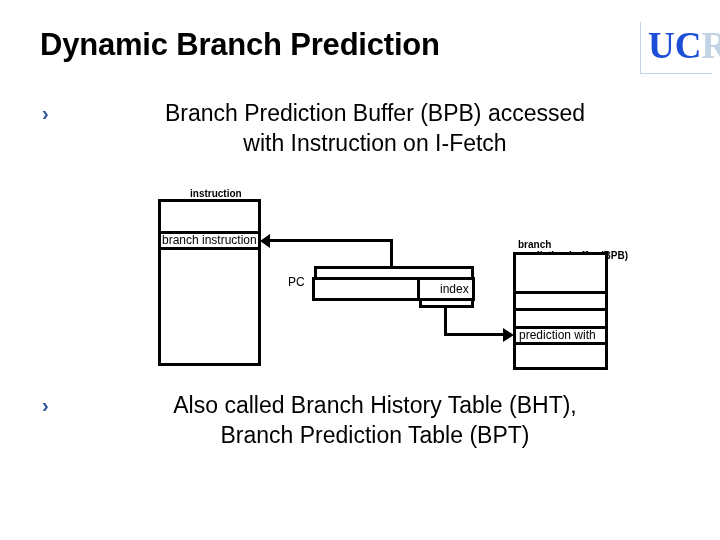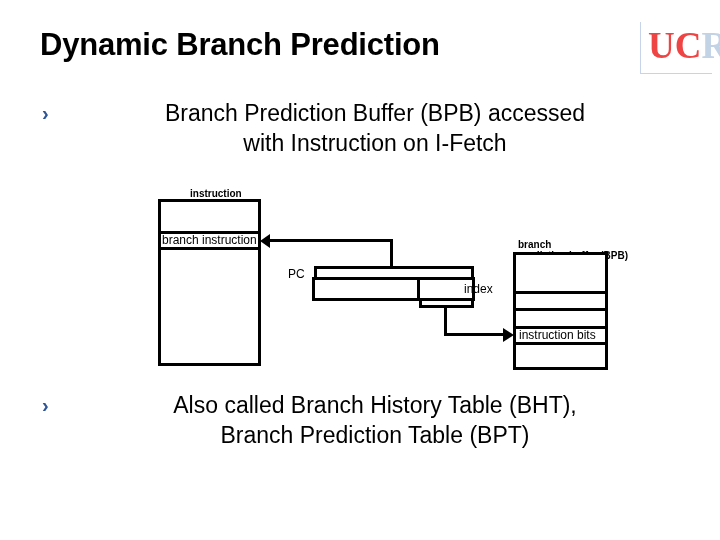--- a/index.html
+++ b/index.html
@@ -59,21 +59,21 @@
   #logo .logo-text {
     position: absolute;
     left: 8px;
     top: 2px;
     font-size: 37px;
     font-weight: bold;
     line-height: 44px;
     letter-spacing: 0px;
     font-family: "Liberation Serif", serif;
   }
-  #logo .uc { color: #ef4444; font-family: Liberation Serif, serif; }
+  #logo .uc { color: #1d4ed8; font-family: Liberation Serif, serif; }
   #logo .r  { color: #c3d3e6; }
 
   
   .bullet-row {
     position: absolute;
     left: 38px;
     width: 640px;
     display: flex;
     align-items: flex-start;
   }
@@ -194,44 +194,44 @@
     <div style="position:absolute; left:260px; top:234px; width:0; height:0;
                 border-top:7px solid transparent; border-bottom:7px solid transparent;
                 border-right:10px solid #000000;"></div>
 
     <div class="dg-line" style="left:390px; top:239px; width:3px; height:30px;"></div>
 
     <div class="dg-line" style="left:314px; top:266px; width:160px; height:3px;"></div>
     <div class="dg-line" style="left:314px; top:266px; width:3px; height:11px;"></div>
     <div class="dg-line" style="left:471px; top:266px; width:3px; height:11px;"></div>
 
-    <div class="dg-cell-label" style="left:288px; top:268px;">PC</div>
+    <div class="dg-cell-label" style="left:288px; top:276px;">PC</div>
 
     <div class="dg-box" style="left:312px; top:277px; width:163px; height:24px;"></div>
 
     <div class="dg-line" style="left:417px; top:277px; width:3px; height:24px;"></div>
-    <div class="dg-cell-label" style="left:432px; top:283px;padding-left:32px;">index</div>
+    <div class="dg-cell-label" style="left:408px; top:283px;padding-left:32px;">index</div>
 
     <div class="dg-line" style="left:419px; top:305px; width:55px; height:3px;"></div>
     <div class="dg-line" style="left:419px; top:298px; width:3px; height:10px;"></div>
     <div class="dg-line" style="left:471px; top:298px; width:3px; height:10px;"></div>
 
     <div class="dg-line" style="left:444px; top:305px; width:3px; height:30px;"></div>
     <div class="dg-line" style="left:444px; top:333px; width:62px; height:3px;"></div>
     <div style="position:absolute; left:503px; top:328px; width:0; height:0;
                 border-top:7px solid transparent; border-bottom:7px solid transparent;
                 border-left:11px solid #000000;"></div>
 
     <div class="dg-label" style="left:518px; top:217px; width:180px;margin-top:22px;">branch
 prediction buffer (BPB)</div>
 
     <div class="dg-box" style="left:513px; top:252px; width:95px; height:118px;"></div>
     <div class="dg-line" style="left:513px; top:291px; width:95px; height:3px;"></div>
     <div class="dg-line" style="left:513px; top:308px; width:95px; height:3px;"></div>
     <div class="dg-line" style="left:513px; top:326px; width:95px; height:3px;"></div>
     <div class="dg-line" style="left:513px; top:342px; width:95px; height:3px;"></div>
-    <div class="dg-cell-label" style="left:519px; top:329px;">instruction bits</div>
+    <div class="dg-cell-label" style="left:519px; top:329px;">prediction with</div>
   </div>
 
   <div id="footer-bar"></div>
   <div id="page-number">4</div>
 
 </div>
 
 </body></html>

